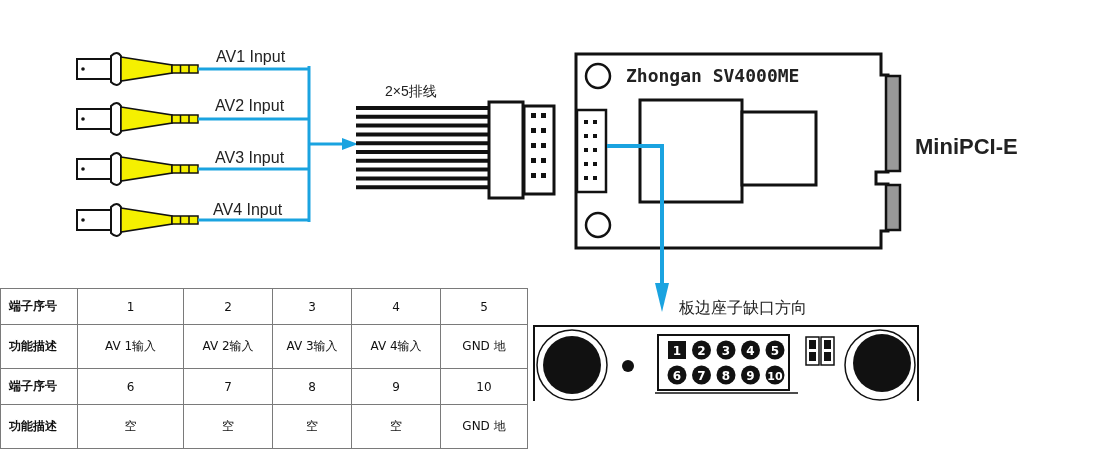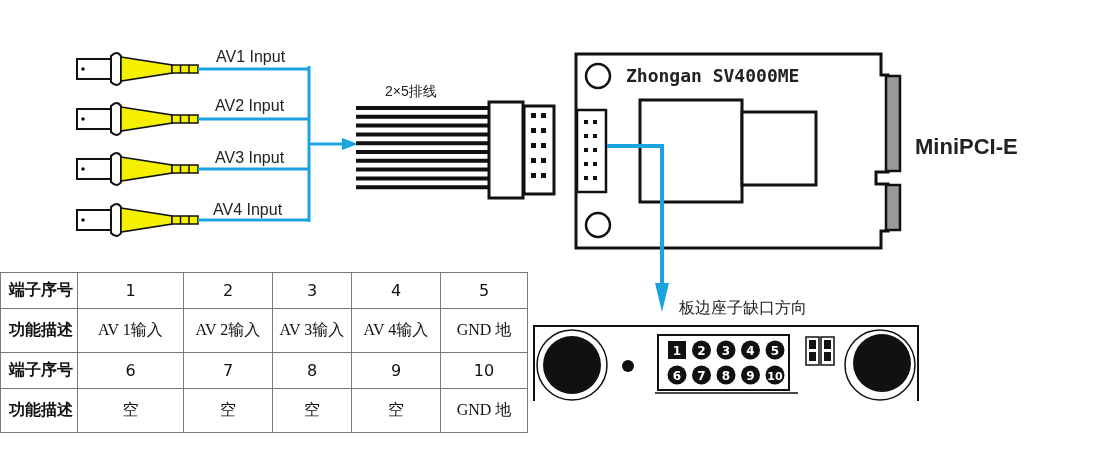--- a/index.html
+++ b/index.html
@@ -1,24 +1,24 @@
 <!DOCTYPE html>
 <html><head>
 <meta charset="utf-8">
 <style>
   html, body { margin:0; padding:0; background:#ffffff; }
   body { width:1097px; height:449px; position:relative; overflow:hidden; font-family:"Liberation Sans","DejaVu Sans",sans-serif; }
   #diagram { position:absolute; left:0; top:0; }
   .lbl { font-family:"Liberation Sans","DejaVu Sans",sans-serif; fill:#222; }
   .mono { font-family:"DejaVu Sans Mono","Liberation Mono",monospace; font-weight:bold; fill:#222; }
-  table.pins { position:absolute; left:0; top:272px; border-collapse:collapse; font-family:"DejaVu Sans","Liberation Sans",sans-serif; font-size:16px; color:#111; }
+  table.pins { position:absolute; left:0; top:288px; border-collapse:collapse; font-family:"DejaVu Sans","Liberation Sans",sans-serif; font-size:12px; color:#111; }
   table.pins td { border:1px solid #7a7a7a; text-align:center; height:36px; padding:0 4px; }
   table.pins td.head { text-align:left; font-weight:bold; width:64px; padding-left:8px; }
   table.pins tr.num td { height:35px; }
-  table.pins tr.desc td { height:43px;font-family:Liberation Serif, serif; }
+  table.pins tr.desc td { height:43px; }
   table.pins td.c1 { width:97px; } table.pins td.c2 { width:80px; } table.pins td.c3 { width:70px; } table.pins td.c4 { width:80px; } table.pins td.c5 { width:78px; }
 </style>
 </head>
 <body>
 
 <svg id="diagram" width="1097" height="449" viewBox="0 0 1097 449" xmlns="http://www.w3.org/2000/svg">
 
   <g id="plugs">
       <g>
         <rect x="77" y="59" width="34" height="20" fill="#fff" stroke="#111" stroke-width="2"></rect>

